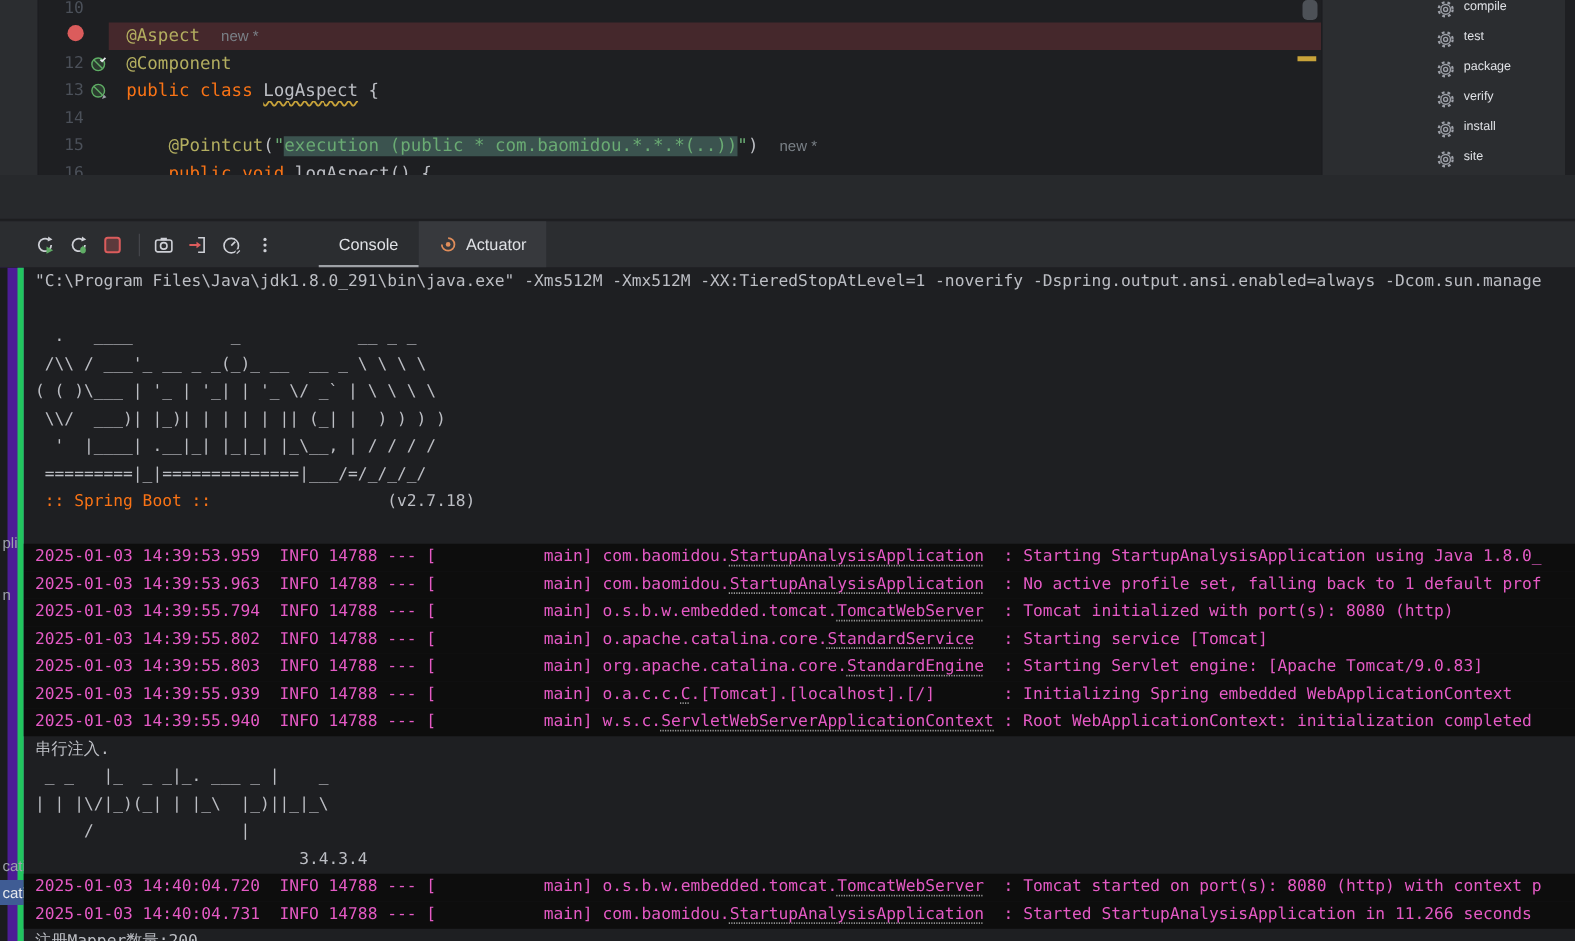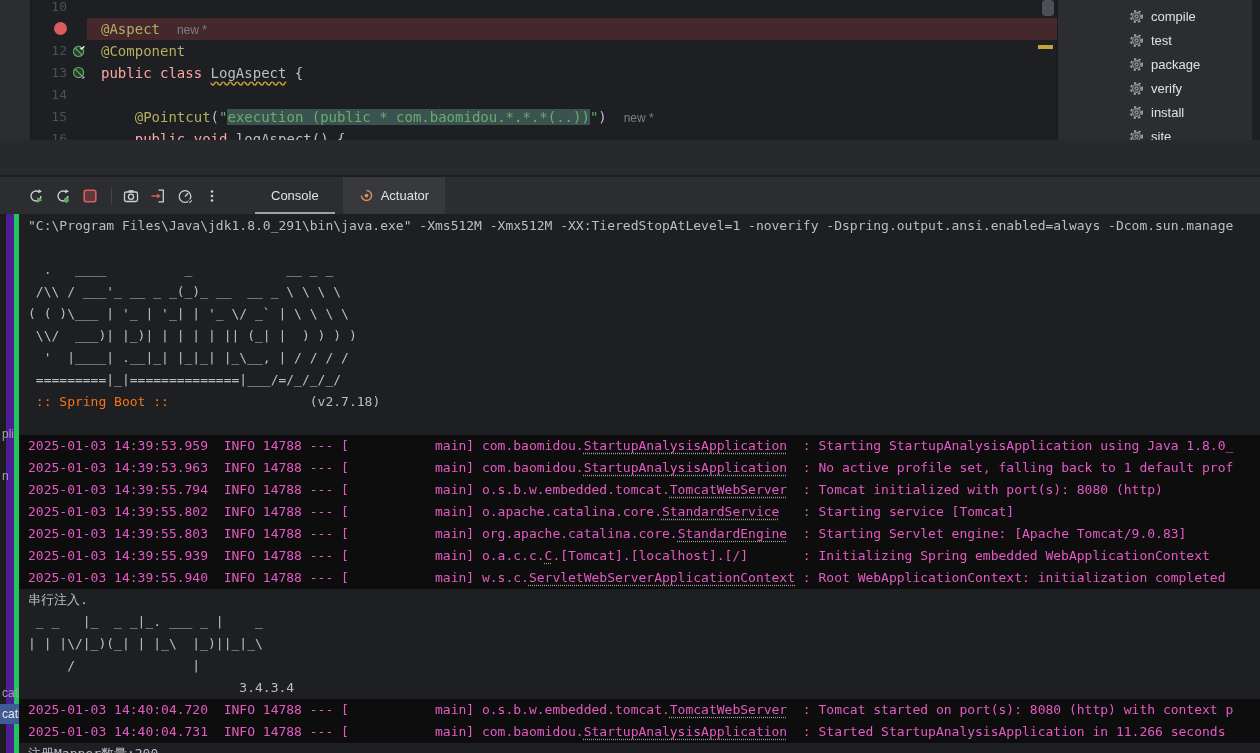--- a/index.html
+++ b/index.html
@@ -9,37 +9,37 @@
   .top{position:absolute;left:0;top:0;width:1252px;height:140px;display:flex;}
   .project-sliver{width:30px;height:100%;background:#2b2d30;border-right:1px solid #1a1b1e;}
   .editor{position:relative;flex:1;height:100%;background:#1e1f22;overflow:hidden;}
   .erow{display:flex;height:22px;line-height:22px;font-family:"DejaVu Sans Mono","Liberation Mono",monospace;font-size:14px;}
   .erows{margin-top:-4px;}
   .gut-num{width:36px;text-align:right;color:#4b5059;font-size:13px;flex:0 0 auto;}
   .gut-icon{width:17px;flex:0 0 auto;display:flex;align-items:center;justify-content:center;padding-left:3px;}
   .ecode{flex:1;white-space:pre;padding-left:14px;color:#bcbec4;}
   .hl-bp{background:#45282c;}
   .bp-dot{display:inline-block;width:13px;height:13px;border-radius:50%;background:#db5c5c;vertical-align:middle;margin-top:-3px;}
-  .c-ann{color:#b3ae60}.c-kw{color:#fca5a5}.c-plain{color:#bcbec4}.c-str{color:#6aab73}
+  .c-ann{color:#b3ae60}.c-kw{color:#f97316}.c-plain{color:#bcbec4}.c-str{color:#6aab73}
   .c-hint{color:#7a8087;font-family:"Liberation Sans",sans-serif;font-size:12px;}
   .c-sel{background:#3b534f}
   .c-class{color:#bcbec4;text-decoration:underline wavy #c8a33a;text-underline-offset:3px;}
   .scroll-thumb{position:absolute;right:3px;top:0;width:12px;height:16px;background:#4d5157;border-radius:4px;}
   .gold-dash{position:absolute;right:4px;top:45px;width:15px;height:4px;background:#c8a33a;}
   
   .maven{width:195px;height:100%;background:#2b2d30;border-left:1px solid #1a1b1e;box-sizing:border-box;padding-top:0;}
-  .mrow{display:flex;align-items:flex-end;height:24px;padding-left:71px;font-size:13px;color:#dfe1e5;cursor:default;}
+  .mrow{display:flex;align-items:flex-start;height:24px;padding-left:71px;font-size:10px;color:#dfe1e5;cursor:default;margin-left:20px;}
   .mrow .gico{display:flex;margin-right:7px;}
   
   .midband{position:absolute;left:0;top:140px;width:1260px;height:36px;background:#27292c;border-bottom:1px solid #1d1e20;box-sizing:border-box;}
   .runbar{position:absolute;left:0;top:177px;width:1260px;height:37px;background:#2b2d30;display:flex;align-items:stretch;}
   .rb-icons{display:flex;align-items:center;padding-left:28px;}
   .rbi{width:16px;height:16px;margin-right:11px;display:flex;align-items:center;justify-content:center;}
   .rb-sep{width:1px;height:18px;background:#43454a;margin:0 11px 0 2px;align-self:center;}
-  .tabs{display:flex;margin-left:24px;gap:8px;}
+  .tabs{display:flex;margin-left:24px;}
   .tab{display:flex;align-items:center;padding:0 16px;font-size:13px;color:#dfe1e5;position:relative;}
   .tab.sel::after{content:"";position:absolute;left:0;right:0;bottom:0;height:2px;background:#9ea1a6;}
   .tab.boxed{background:#37393d;}
   .tab .ticon{margin-right:7px;display:flex;}
   
   .console{position:absolute;left:0;top:214px;width:1260px;height:539px;background:#1e1f22;overflow:hidden;}
   .csliver{position:absolute;left:0;top:0;width:19px;height:539px;background:#4c1d95;border-right:5px solid #22c55e;box-sizing:border-box;}
   .csliver::before{content:"";position:absolute;left:0;top:0;width:6px;height:100%;background:#1b1c1e;}
   .sfrag{position:absolute;left:0;width:19px;height:20px;line-height:20px;font-size:12px;color:#9da3ab;overflow:hidden;padding-left:2px;box-sizing:border-box;white-space:nowrap;}
   .sfrag.selrow{background:#3f5c94;color:#e8eaee;}

